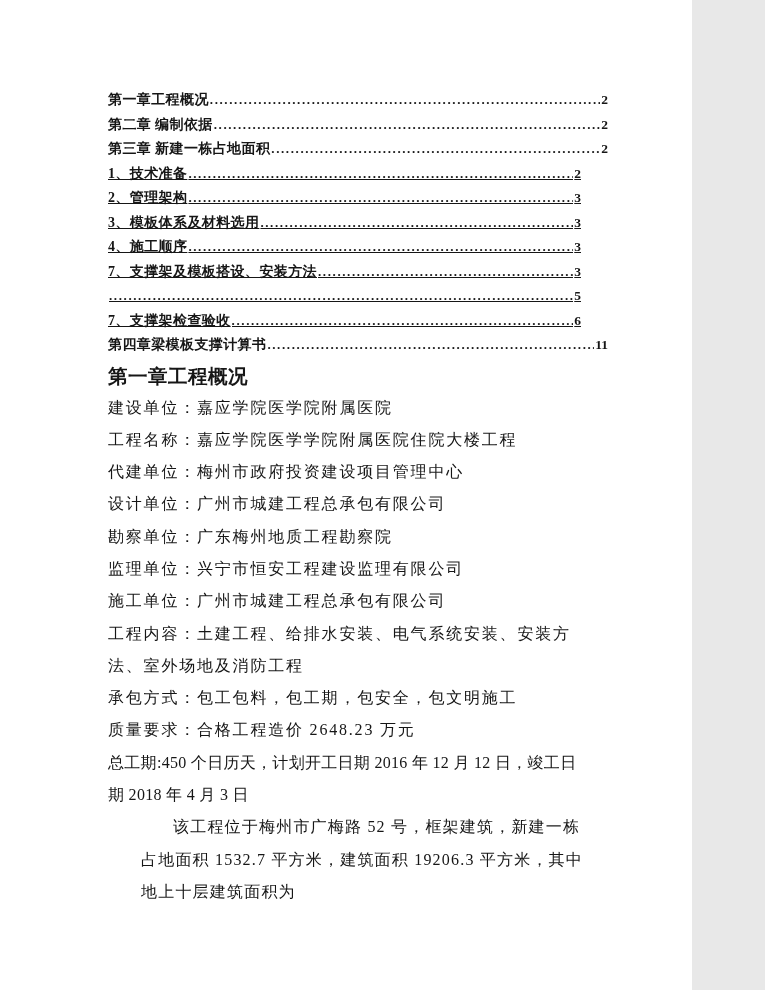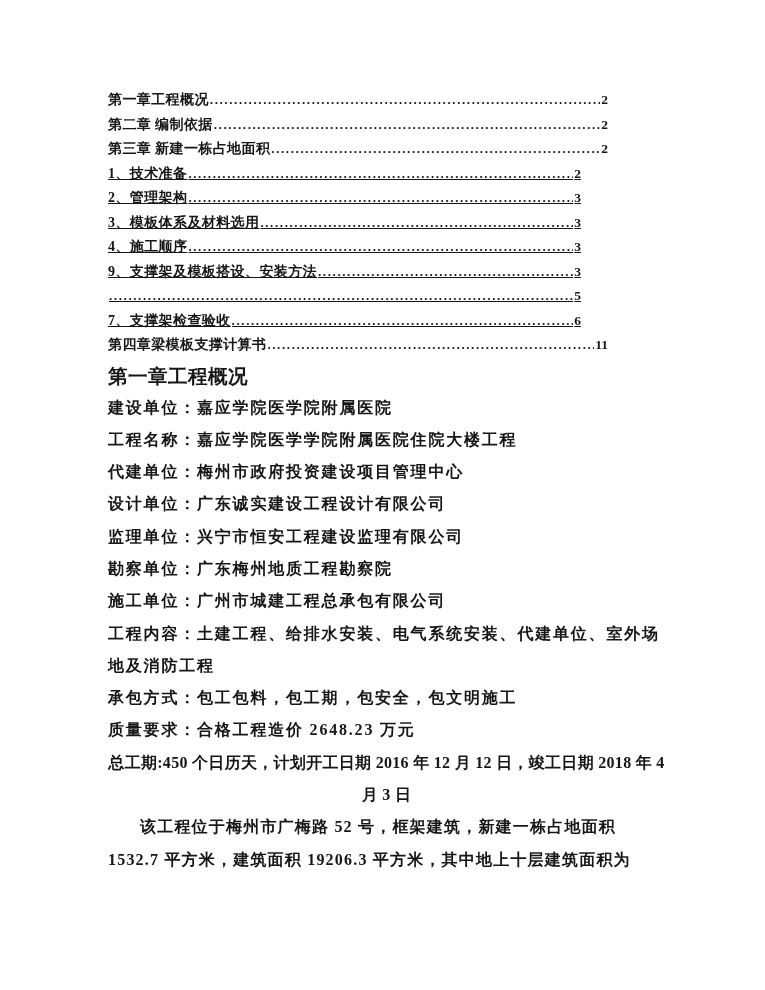--- a/index.html
+++ b/index.html
@@ -3,21 +3,21 @@
 <meta charset="utf-8">
 <style>
   html, body { margin: 0; padding: 0; }
   body {
     width: 765px; height: 990px;
     background: #e8e8e8;
     font-family: "Liberation Serif", "DejaVu Serif", serif;
   }
   .page {
     position: relative;
-    width: 765px; height: 990px;
+    width: 692px; height: 990px;
     background: #ffffff;
     color: #161616;
     box-sizing: border-box;
     padding: 88px 100px 0 108px;
     overflow: hidden;
   }
   
   .toc { width: 100%; }
   .toc-row {
     display: flex;
@@ -49,25 +49,25 @@
     margin: 6px 0 0 0;
     line-height: 26px;
     letter-spacing: 0.5px;
   }
   
   .body-block { margin-top: 2px; }
   .para {
     margin: 0;
     line-height: 32.3px;
     font-size: 16px;
-    font-weight: bold;
+    font-weight: normal;
   }
   .p-label  { letter-spacing: 1.8px; }
-  .p-tight  { letter-spacing: 0.3px; text-align: center; }
-  .p-indent { letter-spacing: 1.2px; text-indent: 2em; }
+  .p-tight  { letter-spacing: 0.3px; }
+  .p-indent { letter-spacing: 1.2px; text-indent: 2em; margin-left: 33px; }
 </style>
 </head>
 <body>
 
 <div class="page">
 
   <nav class="toc" id="toc">
       <div class="toc-row toc-chapter">
         <span class="toc-label">第一章工程概况</span>
         <span class="toc-dots"></span>
@@ -97,21 +97,21 @@
         <span class="toc-label">3、模板体系及材料选用</span>
         <span class="toc-dots"></span>
         <span class="toc-page">3</span>
       </div>
       <div class="toc-row toc-item">
         <span class="toc-label">4、施工顺序</span>
         <span class="toc-dots"></span>
         <span class="toc-page">3</span>
       </div>
       <div class="toc-row toc-item">
-        <span class="toc-label">9、支撑架及模板搭设、安装方法</span>
+        <span class="toc-label">7、支撑架及模板搭设、安装方法</span>
         <span class="toc-dots"></span>
         <span class="toc-page">3</span>
       </div>
       <div class="toc-row toc-item">
         <span class="toc-dots"></span>
         <span class="toc-page">5</span>
       </div>
       <div class="toc-row toc-item">
         <span class="toc-label">7、支撑架检查验收</span>
         <span class="toc-dots"></span>
@@ -123,24 +123,24 @@
         <span class="toc-page">11</span>
       </div>
     </nav>
 
   <h1 class="heading">第一章工程概况</h1>
 
   <div class="body-block" id="body-block">
       <p class="para p-label">建设单位：嘉应学院医学院附属医院</p>
       <p class="para p-label">工程名称：嘉应学院医学学院附属医院住院大楼工程</p>
       <p class="para p-label">代建单位：梅州市政府投资建设项目管理中心</p>
-      <p class="para p-label">设计单位：广东诚实建设工程设计有限公司</p>
+      <p class="para p-label">设计单位：广州市城建工程总承包有限公司</p>
+      <p class="para p-label">勘察单位：广东梅州地质工程勘察院</p>
       <p class="para p-label">监理单位：兴宁市恒安工程建设监理有限公司</p>
-      <p class="para p-label">勘察单位：广东梅州地质工程勘察院</p>
       <p class="para p-label">施工单位：广州市城建工程总承包有限公司</p>
-      <p class="para p-label">工程内容：土建工程、给排水安装、电气系统安装、代建单位、室外场地及消防工程</p>
+      <p class="para p-label">工程内容：土建工程、给排水安装、电气系统安装、安装方法、室外场地及消防工程</p>
       <p class="para p-label">承包方式：包工包料，包工期，包安全，包文明施工</p>
       <p class="para p-label">质量要求：合格工程造价 2648.23 万元</p>
       <p class="para p-tight">总工期:450 个日历天，计划开工日期 2016 年 12 月 12 日，竣工日期 2018 年 4 月 3 日</p>
       <p class="para p-indent">该工程位于梅州市广梅路 52 号，框架建筑，新建一栋占地面积 1532.7 平方米，建筑面积 19206.3 平方米，其中地上十层建筑面积为</p>
     </div>
 
 </div>
 
 </body></html>

